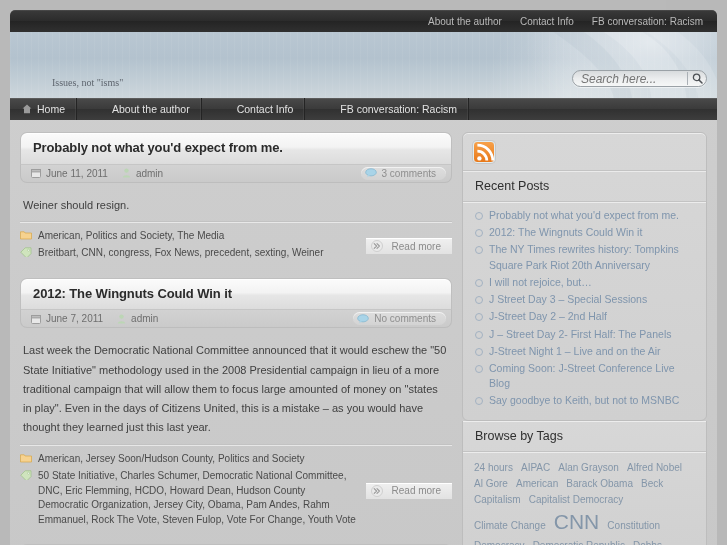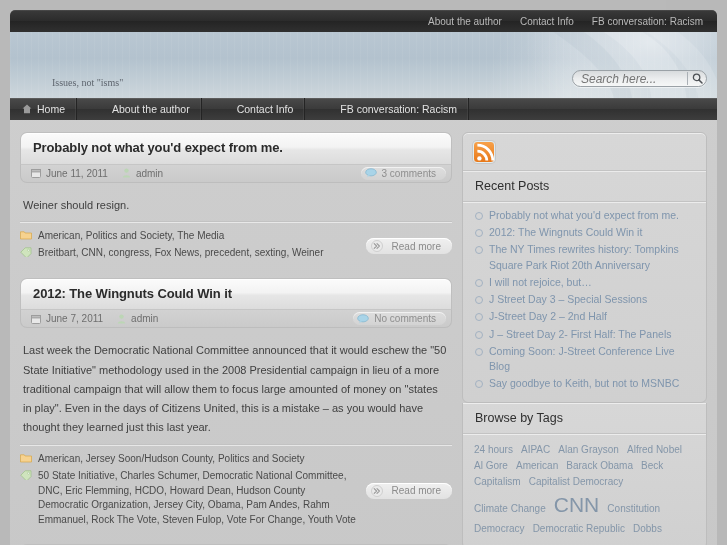--- a/index.html
+++ b/index.html
@@ -236,21 +236,21 @@
     align-items: flex-start;
     margin-bottom: 3px;
   }
   .foot-row .gi { margin-right: 6px; flex: 0 0 auto; padding-top:1px; }
   .foot-row .links { font-size: 10px; line-height: 1.45; }
 
   .readmore {
     display: flex;
     align-items: center;
     background: linear-gradient(to bottom, #f0f0f0, #e2e2e2);
-    border-radius: 8px;
+    border-radius: 0;
     padding: 2px 11px 2px 3px;
     flex: 0 0 auto;
     margin-left: 8px;
     box-shadow: inset 0 1px 0 #fff;
     cursor: pointer;
   }
   .readmore .gi { margin-right: 7px; display:flex; }
   .readmore span { font-size: 10px; color: #8b8b8b; }
 
   
@@ -527,20 +527,21 @@
           </div>
           <div class="widget-title">Recent Posts</div>
           <ul class="recent-list">
             <li><a href="#">Probably not what you'd expect from me.</a></li>
             <li><a href="#">2012: The Wingnuts Could Win it</a></li>
             <li><a href="#">The NY Times rewrites history: Tompkins Square Park Riot 20th Anniversary</a></li>
             <li><a href="#">I will not rejoice, but…</a></li>
             <li><a href="#">J Street Day 3 – Special Sessions</a></li>
             <li><a href="#">J-Street Day 2 – 2nd Half</a></li>
             <li><a href="#">J – Street Day 2- First Half: The Panels</a></li>
+            <li><a href="#">J-Street Night 1 – Live and on the Air</a></li>
             <li><a href="#">Coming Soon: J-Street Conference Live Blog</a></li>
             <li><a href="#">Say goodbye to Keith, but not to MSNBC</a></li>
           </ul>
         </div>
 
         <div class="widget">
           <div class="widget-title">Browse by Tags</div>
           <div class="tagcloud"><a href="#" style="font-size: 10px;">24 hours</a> <a href="#" style="font-size: 10px;">AIPAC</a> <a href="#" style="font-size: 10px;">Alan Grayson</a> <a href="#" style="font-size: 10px;">Alfred Nobel</a> <a href="#" style="font-size: 10px;">Al Gore</a> <a href="#" style="font-size: 10px;">American</a> <a href="#" style="font-size: 10px;">Barack Obama</a> <a href="#" style="font-size: 10px;">Beck</a> <a href="#" style="font-size: 10px;">Capitalism</a> <a href="#" style="font-size: 10px;">Capitalist Democracy</a> <a href="#" style="font-size: 10px;">Climate Change</a> <a href="#" style="font-size: 21px;">CNN</a> <a href="#" style="font-size: 10px;">Constitution</a> <a href="#" style="font-size: 10px;">Democracy</a> <a href="#" style="font-size: 10px;">Democratic Republic</a> <a href="#" style="font-size: 10px;">Dobbs</a>               </div>
         </div>
       </div>

